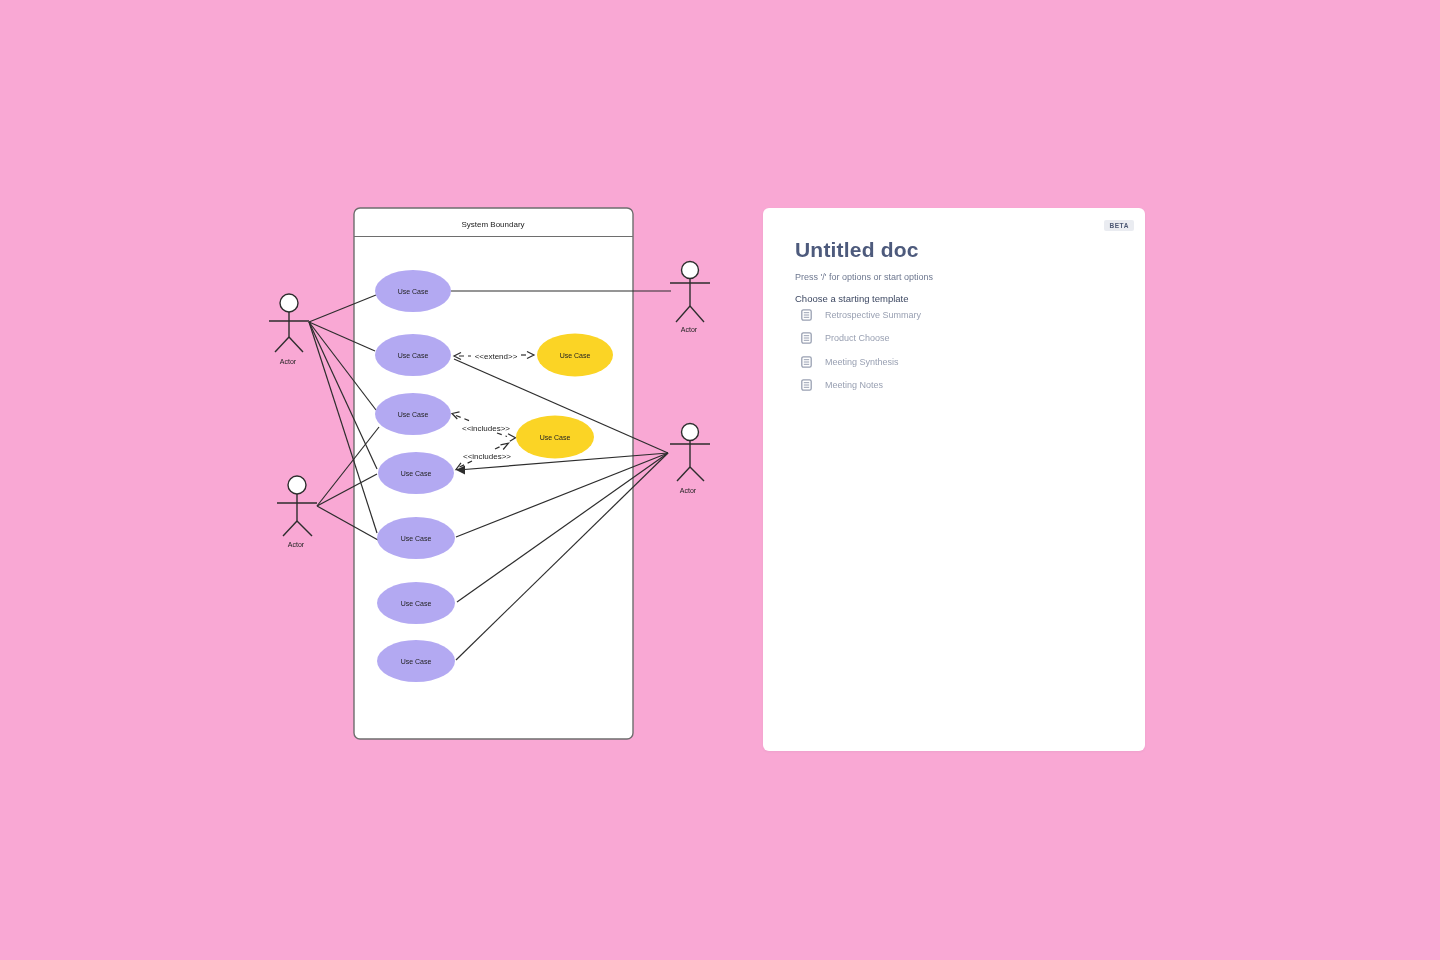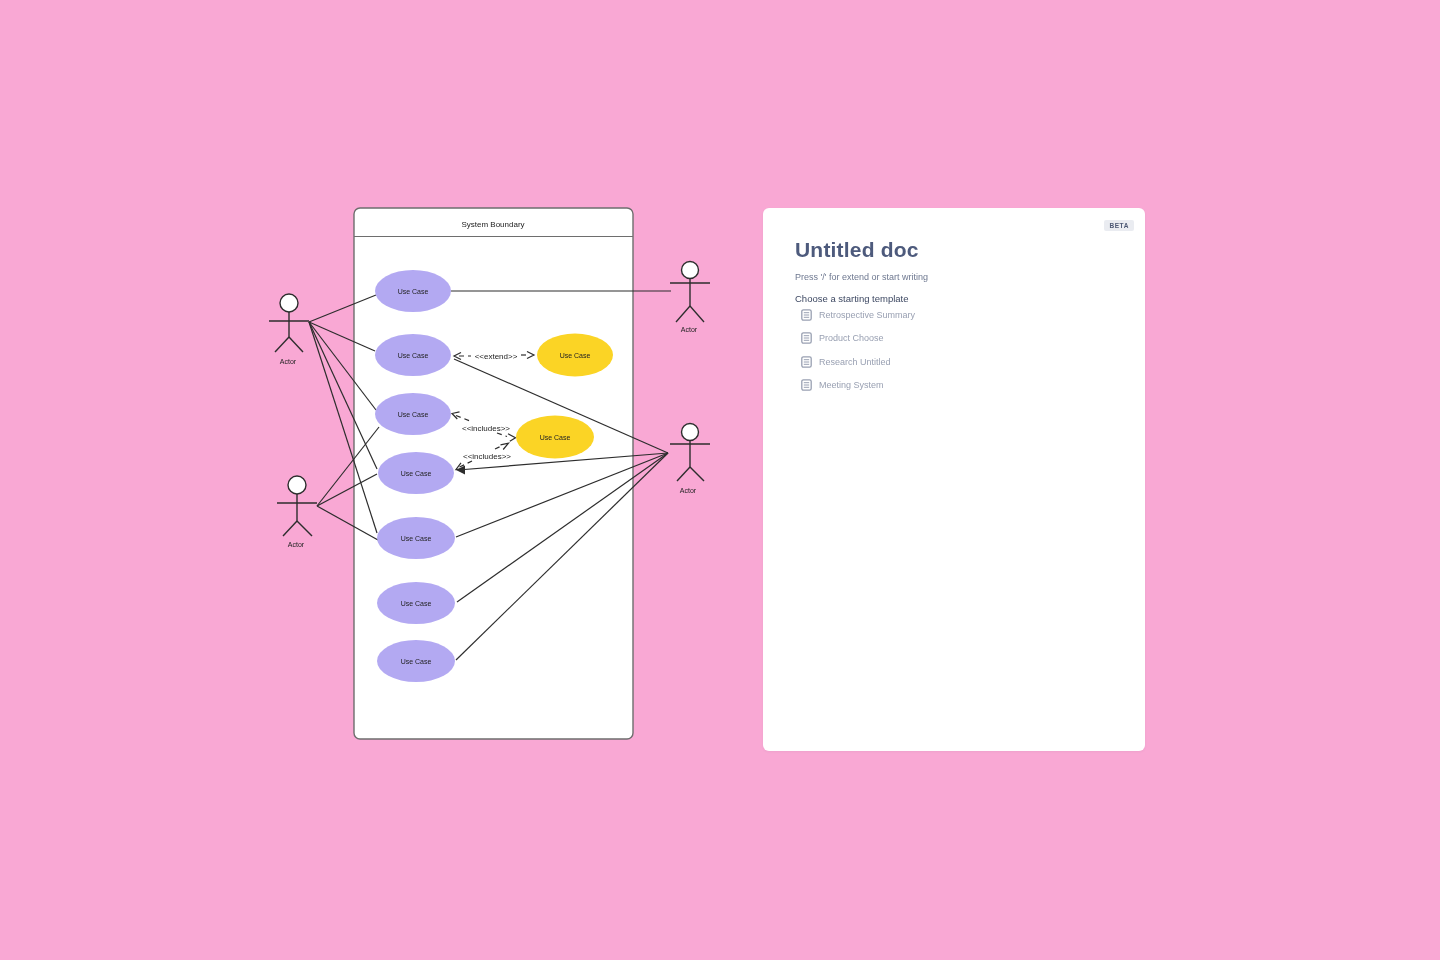--- a/index.html
+++ b/index.html
@@ -36,21 +36,21 @@
     font-size:9px; color:#6e7890; cursor:text;
   }
   .templates-heading {
     position:absolute; left:32px; top:85px; margin:0;
     font-size:9.5px; font-weight:400; color:#3d4862;
   }
   .template-list {
     position:absolute; left:38px; top:101px;
   }
   .template-item {
-    display:flex; align-items:center; gap:7px;
+    display:flex; align-items:center; gap:13px;
     height:11px; margin-bottom:12.5px;
     font-size:9px; color:#99a0b2; cursor:pointer; white-space:nowrap;
   }
   .template-item .doc-icon { flex:0 0 auto; color:#99a0b2; display:block; }
 </style>
 </head>
 <body>
 
 <div class="stage">
 
@@ -180,21 +180,21 @@
         <text x="688" y="493" text-anchor="middle" font-size="7" stroke="none" fill="#232323">Actor</text>
       </g>
     </g>
   </svg>
 
   <div class="doc-panel">
     <span class="beta-badge">BETA</span>
 
     <h1 class="doc-title">Untitled doc</h1>
 
-    <p class="doc-subtitle">Press '/' for extend or start writing</p>
+    <p class="doc-subtitle">Press '/' for options or start options</p>
 
     <p class="templates-heading">Choose a starting template</p>
 
     <div class="template-list">
       <div class="template-item">
         <svg class="doc-icon" width="11" height="12" viewBox="0 0 11 12">
           <rect x="0.8" y="0.8" width="9.4" height="10.4" rx="1.6" fill="none" stroke="currentColor" stroke-width="1.3"></rect>
           <line x1="2.8" y1="3.7" x2="8.2" y2="3.7" stroke="currentColor" stroke-width="1"></line>
           <line x1="2.8" y1="6" x2="8.2" y2="6" stroke="currentColor" stroke-width="1"></line>
           <line x1="2.8" y1="8.3" x2="8.2" y2="8.3" stroke="currentColor" stroke-width="1"></line>
@@ -210,27 +210,27 @@
         </svg>
         <span>Product Choose</span>
       </div>
       <div class="template-item">
         <svg class="doc-icon" width="11" height="12" viewBox="0 0 11 12">
           <rect x="0.8" y="0.8" width="9.4" height="10.4" rx="1.6" fill="none" stroke="currentColor" stroke-width="1.3"></rect>
           <line x1="2.8" y1="3.7" x2="8.2" y2="3.7" stroke="currentColor" stroke-width="1"></line>
           <line x1="2.8" y1="6" x2="8.2" y2="6" stroke="currentColor" stroke-width="1"></line>
           <line x1="2.8" y1="8.3" x2="8.2" y2="8.3" stroke="currentColor" stroke-width="1"></line>
         </svg>
-        <span>Research Untitled</span>
-      </div>
-      <div class="template-item">
-        <svg class="doc-icon" width="11" height="12" viewBox="0 0 11 12">
-          <rect x="0.8" y="0.8" width="9.4" height="10.4" rx="1.6" fill="none" stroke="currentColor" stroke-width="1.3"></rect>
-          <line x1="2.8" y1="3.7" x2="8.2" y2="3.7" stroke="currentColor" stroke-width="1"></line>
-          <line x1="2.8" y1="6" x2="8.2" y2="6" stroke="currentColor" stroke-width="1"></line>
-          <line x1="2.8" y1="8.3" x2="8.2" y2="8.3" stroke="currentColor" stroke-width="1"></line>
-        </svg>
-        <span>Meeting System</span>
+        <span>Meeting Synthesis</span>
+      </div>
+      <div class="template-item">
+        <svg class="doc-icon" width="11" height="12" viewBox="0 0 11 12">
+          <rect x="0.8" y="0.8" width="9.4" height="10.4" rx="1.6" fill="none" stroke="currentColor" stroke-width="1.3"></rect>
+          <line x1="2.8" y1="3.7" x2="8.2" y2="3.7" stroke="currentColor" stroke-width="1"></line>
+          <line x1="2.8" y1="6" x2="8.2" y2="6" stroke="currentColor" stroke-width="1"></line>
+          <line x1="2.8" y1="8.3" x2="8.2" y2="8.3" stroke="currentColor" stroke-width="1"></line>
+        </svg>
+        <span>Meeting Notes</span>
       </div>
     </div>
   </div>
 
 </div>
 
 </body></html>

